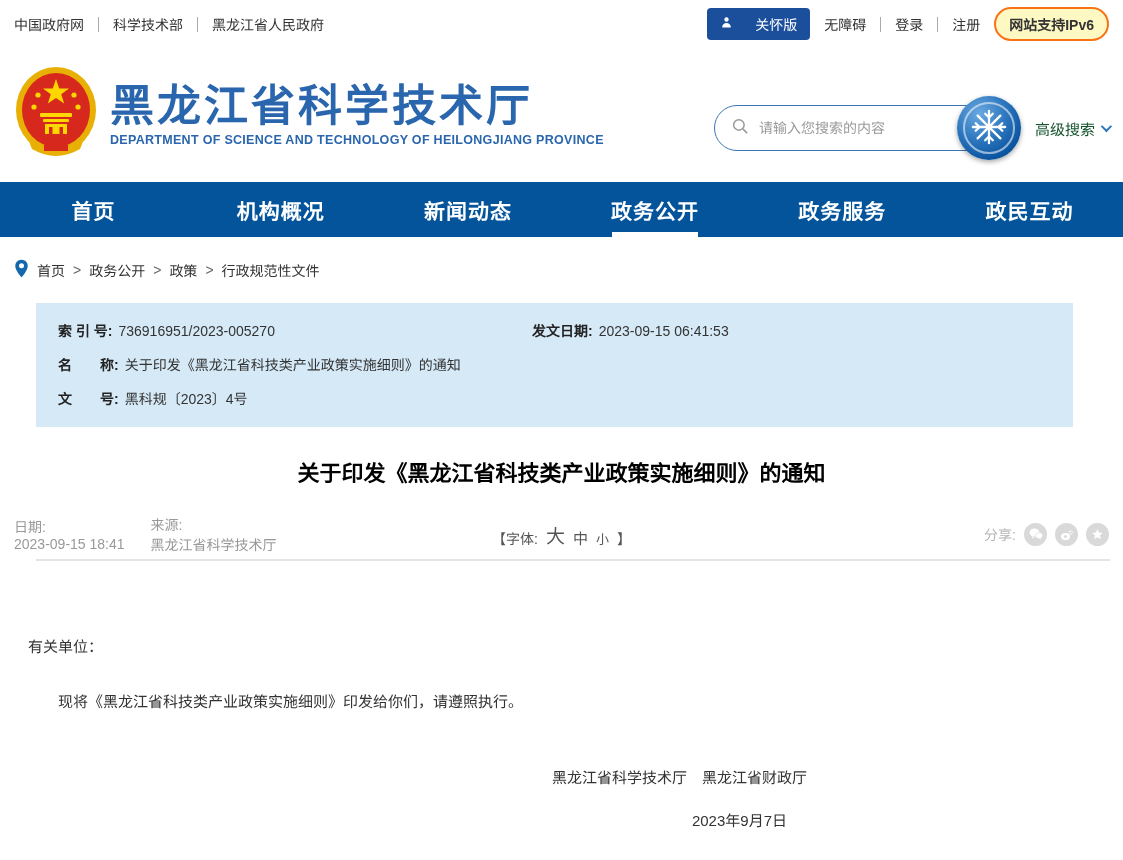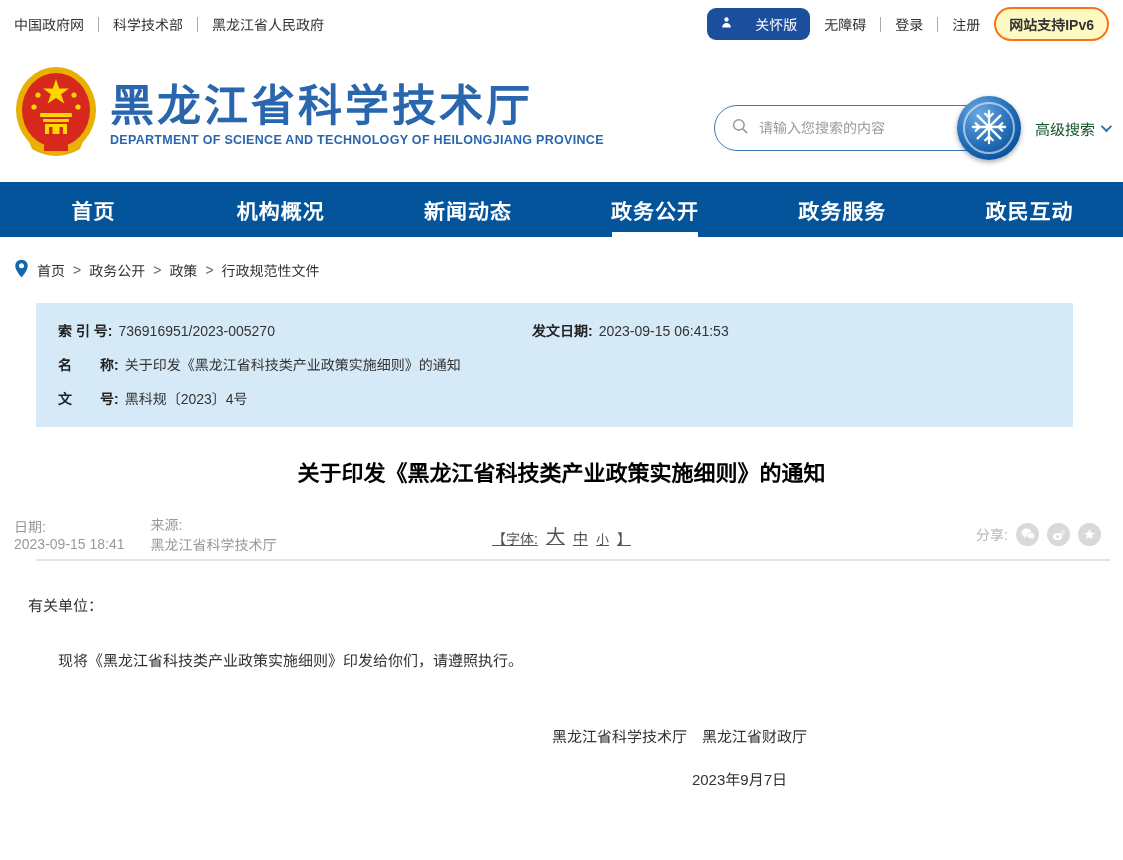--- a/index.html
+++ b/index.html
@@ -4,21 +4,21 @@
 <style>
   * { margin:0; padding:0; box-sizing:border-box; }
   html,body { width:1123px; background:#ffffff; font-family:"Liberation Sans",sans-serif; color:#333; }
   body { min-height:860px; overflow:hidden; }
 
   
   .topbar { height:48px; display:flex; align-items:center; justify-content:space-between; padding:0 14px; font-size:14px; }
   .topbar-left, .topbar-right { display:flex; align-items:center; gap:14px; }
   .top-link { color:#333; cursor:pointer; white-space:nowrap; }
   .sep { width:1px; height:15px; background:#aaa; }
-  .care-btn { display:flex; align-items:center; gap:22px; background:#1b4f9c; color:#fff; border:none; border-radius:9px; padding:6px 13px; font-size:14px; cursor:pointer; }
+  .care-btn { display:flex; align-items:center; gap:22px; background:#1b4f9c; color:#fff; border:none; border-radius:4px; padding:6px 13px; font-size:14px; cursor:pointer; }
   .ipv6-pill { border:2px solid #f97316; border-radius:999px; padding:5px 13px; font-size:14px; background:#fef9c3; cursor:pointer; white-space:nowrap;font-weight:bold; }
 
   
   .header { height:134px; position:relative; display:flex; align-items:center; padding:0 14px; }
   .logo-wrap { display:flex; align-items:center; }
   .logo-text { margin-left:12px; }
   .site-name { color:#2a66ae; font-size:44px; font-weight:bold; letter-spacing:3px; line-height:1.05; }
   .site-name-en { color:#2a66ae; font-size:12.5px; font-weight:bold; letter-spacing:.3px; margin-top:4px; }
   .search-area { position:absolute; right:14px; top:48px; display:flex; align-items:center; }
   .search-pill { width:285px; height:46px; border:1px solid #3c77b5; border-radius:23px; display:flex; align-items:center; padding:0 16px; background:#fff; }
@@ -47,31 +47,31 @@
   .info-row + .info-row { margin-top:14px; }
   .info-cell { display:flex; line-height:20px; }
   .info-label { font-weight:bold; color:#222; white-space:pre; margin-right:6px; }
   .info-value { color:#333; }
 
   
   .article-title { text-align:center; font-size:22px; font-weight:bold; color:#000; margin-top:28px; font-family:"Liberation Sans",sans-serif; }
   .meta-row { position:relative; margin:34px 14px 0 14px; height:26px; display:flex; align-items:center; font-size:14px; color:#999; }
   .meta-left { display:flex; align-items:center; gap:26px; }
   .meta-item { display:flex; gap:0;flex-direction:column; }
-  .font-size-ctl { position:absolute; left:50%; transform:translateX(-50%); display:flex; align-items:flex-end; gap:8px; color:#555; font-size:14px;text-decoration:underline; }
+  .font-size-ctl { position:absolute; left:50%; transform:translateX(-50%); display:flex; align-items:flex-end; gap:8px; color:#555; font-size:14px; }
   .fs-large { font-size:19px; color:#555; cursor:pointer; }
   .fs-medium { font-size:15px; color:#555; cursor:pointer; }
   .fs-small { font-size:13px; color:#555; cursor:pointer; }
-  .share-group { position:absolute; right:8px; display:flex; align-items:center; gap:8px; color:#b5b5b5; font-size:14px; }
+  .share-group { position:absolute; right:0; display:flex; align-items:center; gap:8px; color:#b5b5b5; font-size:14px; }
   .share-circle { width:23px; height:23px; border-radius:50%; background:#d9d9d9; display:flex; align-items:center; justify-content:center; cursor:pointer; }
   .meta-divider { height:2px; background:#e4e4e4; margin:12px 13px 0 36px; }
 
   
   .content { padding:0 28px; font-size:15px; line-height:1.9; color:#333; }
-  .salutation { margin-top:31px; }
+  .salutation { margin-top:72px; }
   .paragraph { margin-top:26px; text-indent:2em; }
   .sig-line1 { margin-top:48px; text-align:right; padding-right:288px; }
   .sig-line2 { margin-top:14px; text-align:right; padding-right:308px; }
 </style>
 </head>
 <body>
 
 <div class="topbar">
   <div class="topbar-left">
     <span class="top-link">中国政府网</span>

